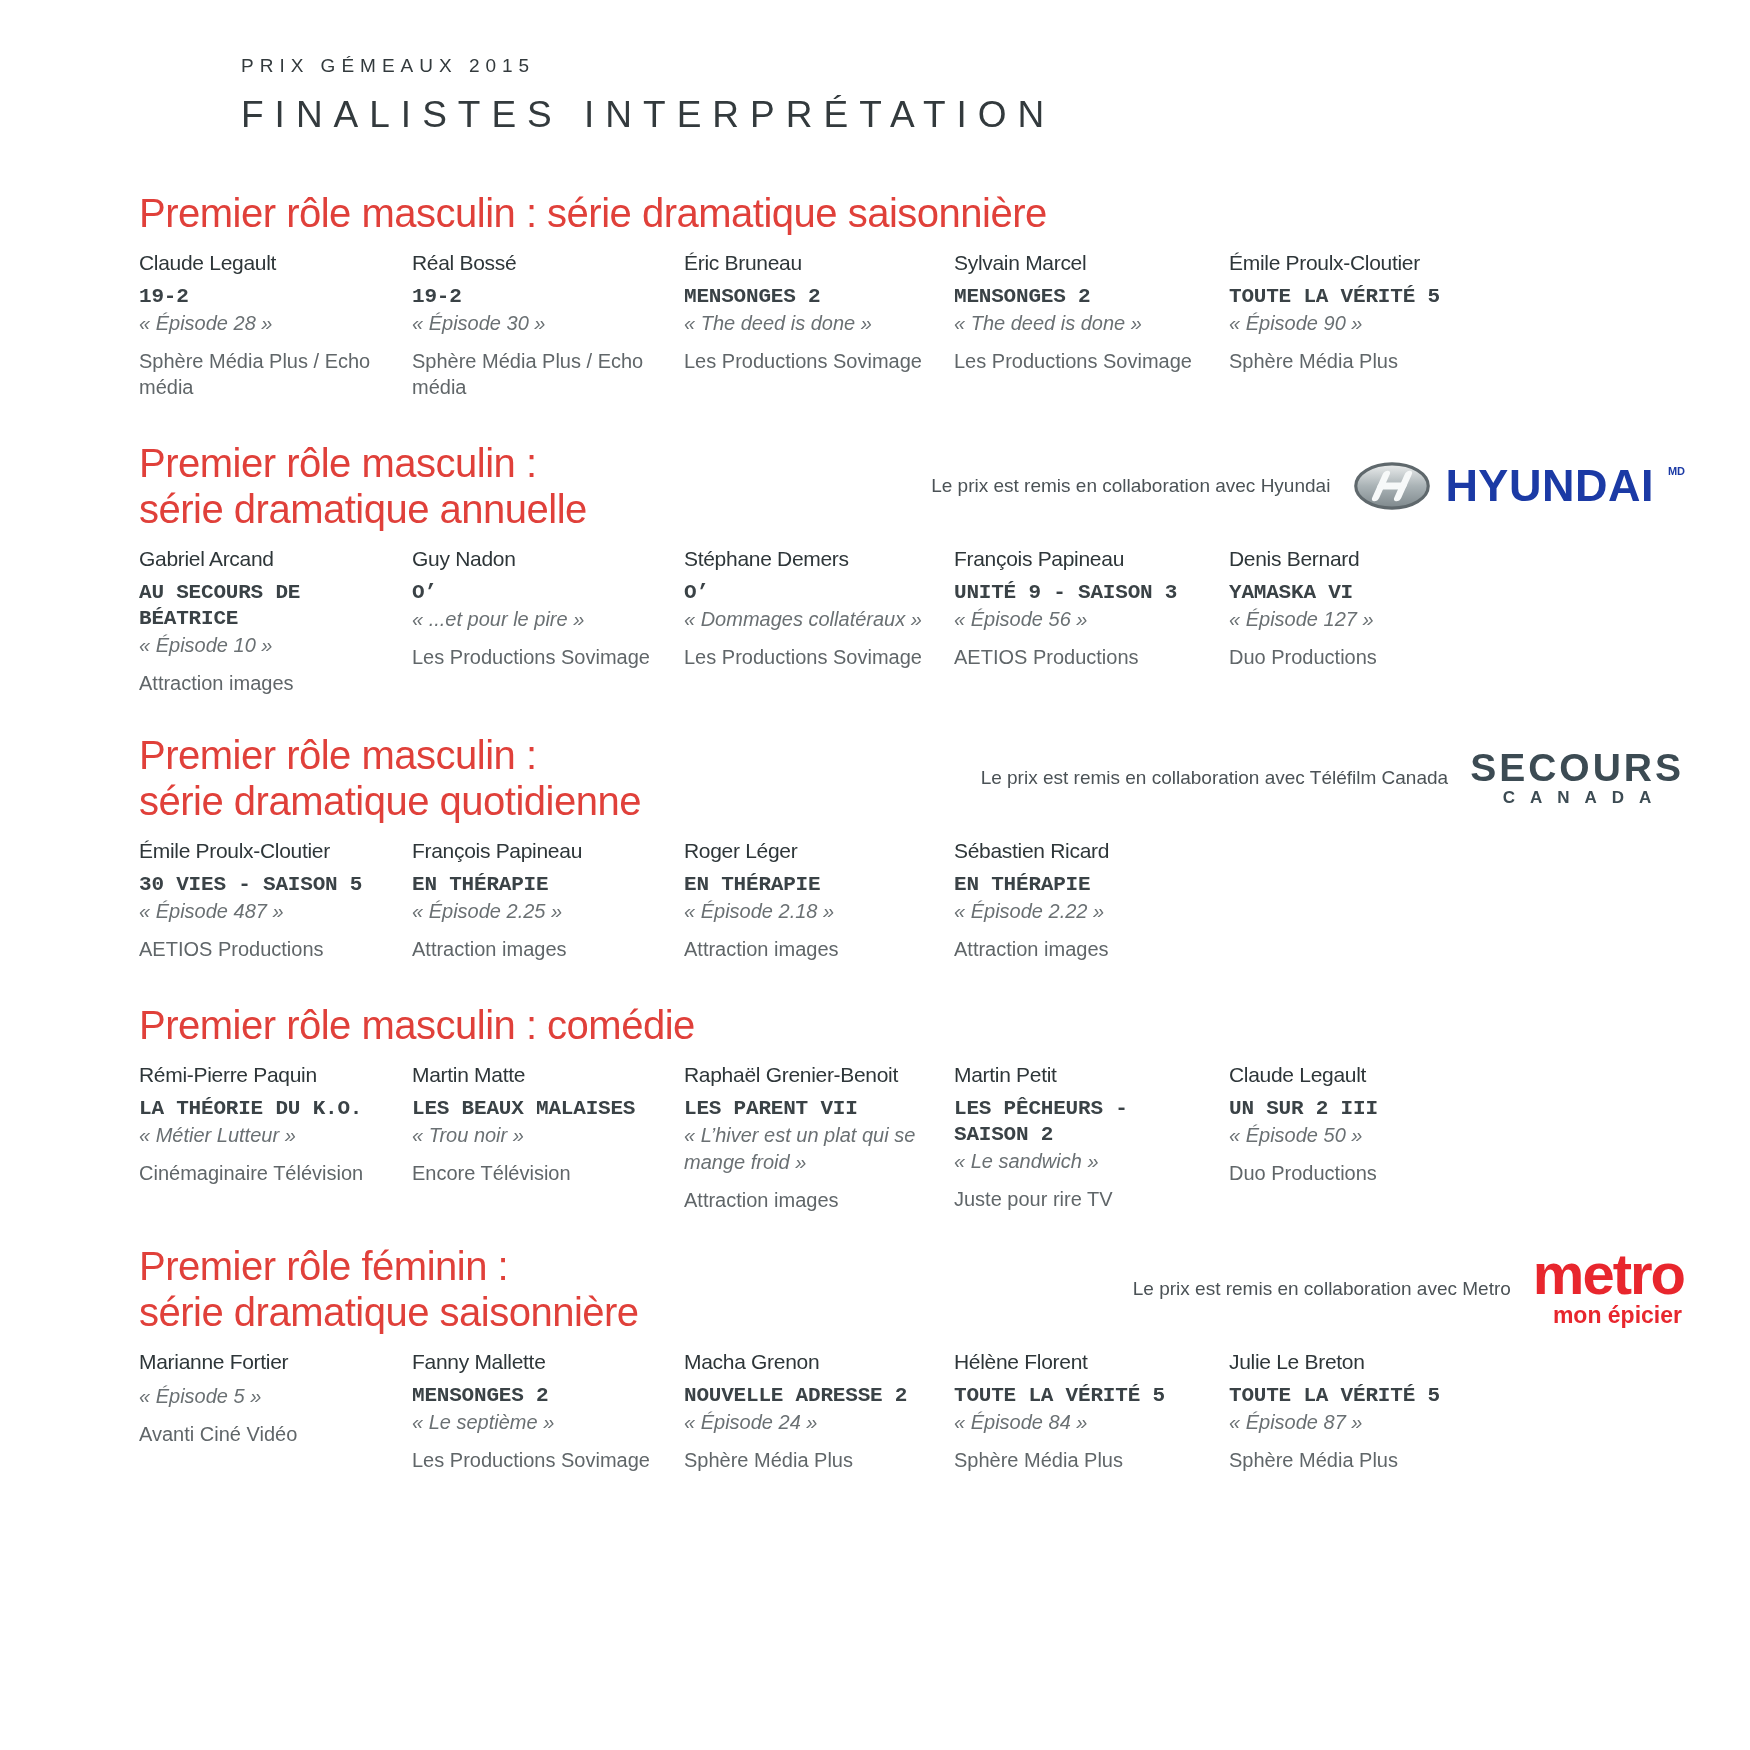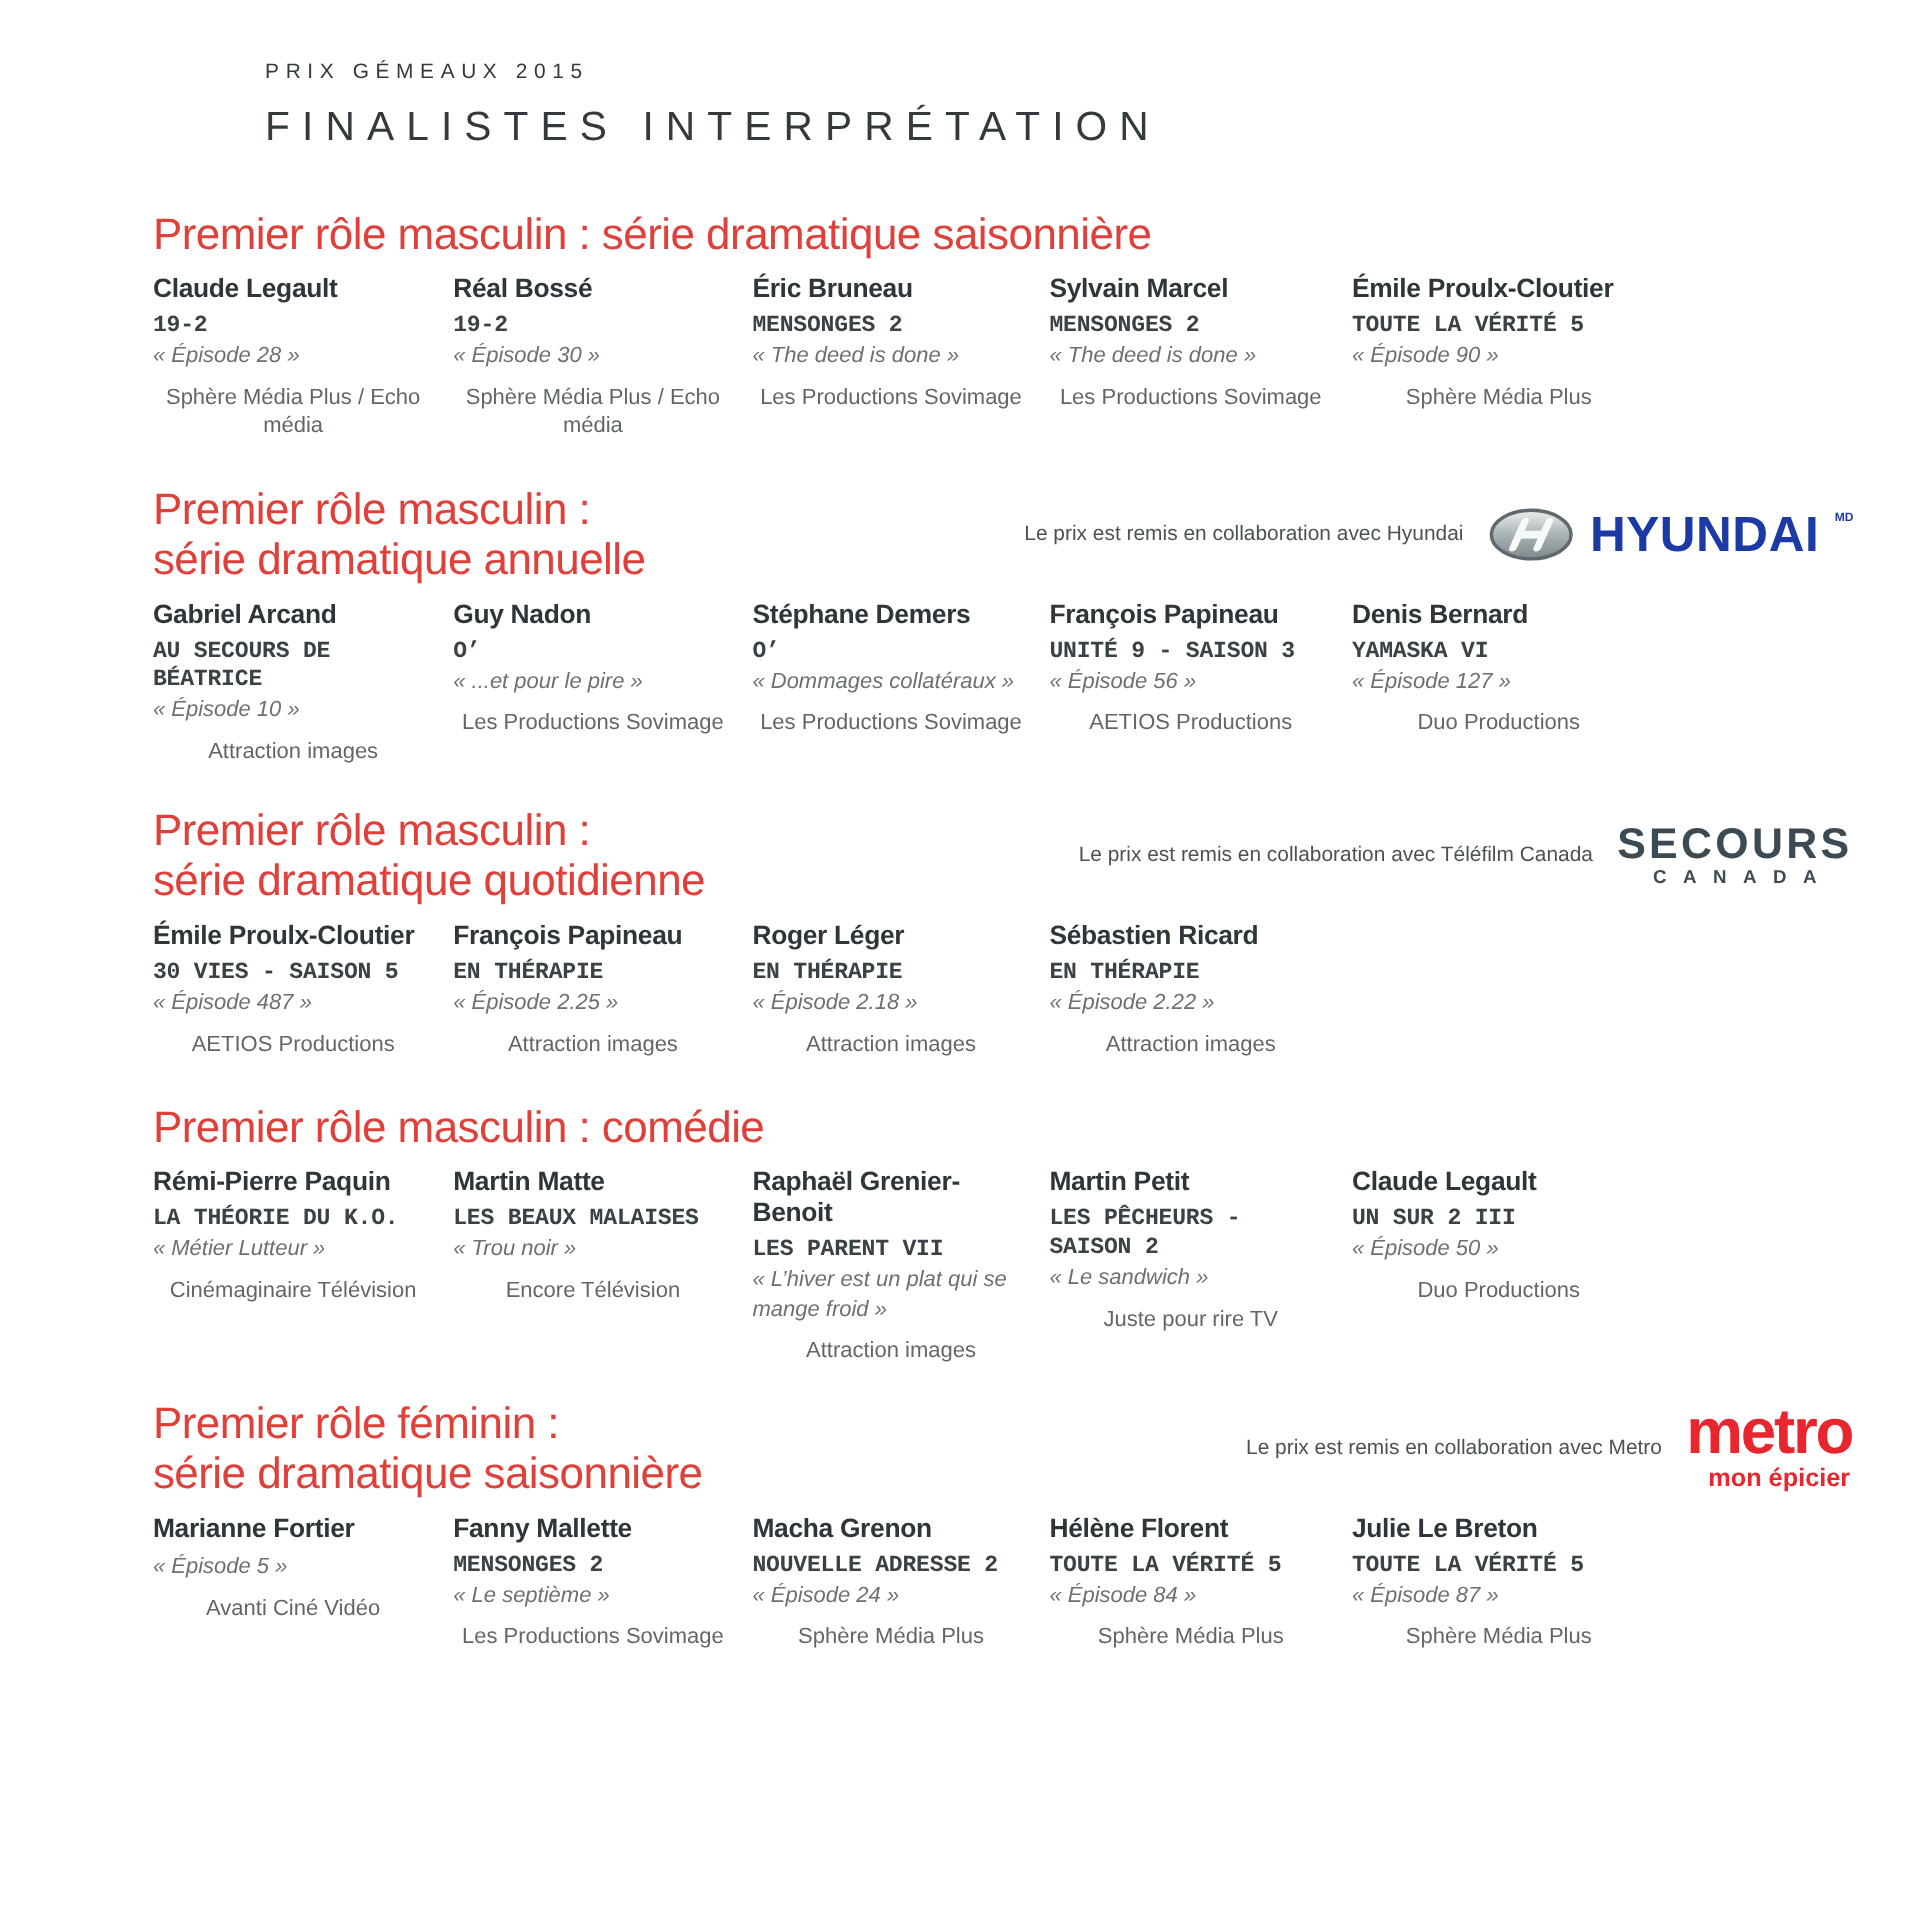--- a/index.html
+++ b/index.html
@@ -50,41 +50,40 @@
     font-size:19px;color:#4b5256;
   }
   
   .entries{
     display:grid;
     grid-template-columns:273px 272px 270px 275px 285px;
     margin-top:13px;
   }
   .entry{box-sizing:border-box;padding-right:18px;}
   .nom-name{
-    font-size:24px;line-height:28px;font-weight:bold;
+    font-size:21px;line-height:28px;font-weight:normal;
     letter-spacing:-0.3px;
     color:#2e3639;
     margin-bottom:7px;
   }
   .nom-show{
     font-size:21px;line-height:26px;font-weight:bold;
     letter-spacing:-0.2px;
     color:#3a4246;
     font-family:Liberation Mono, monospace;
   }
   .nom-episode{
     font-size:20px;line-height:27px;
     font-style:italic;
     color:#6a7073;
   }
   .nom-producer{
     font-size:20px;line-height:26px;
     color:#606669;
     margin-top:11px;
-    text-align:center;
   }
   
   .logo-hyundai{display:inline-flex;align-items:center;gap:13px;}
   .hy-word{
     font-size:45px;font-weight:bold;letter-spacing:0.5px;
     color:var(--hyundai_blue,#1b3aa5);
   }
   .hy-sup{
     font-size:11px;font-weight:bold;
     color:var(--hyundai_blue,#1b3aa5);

